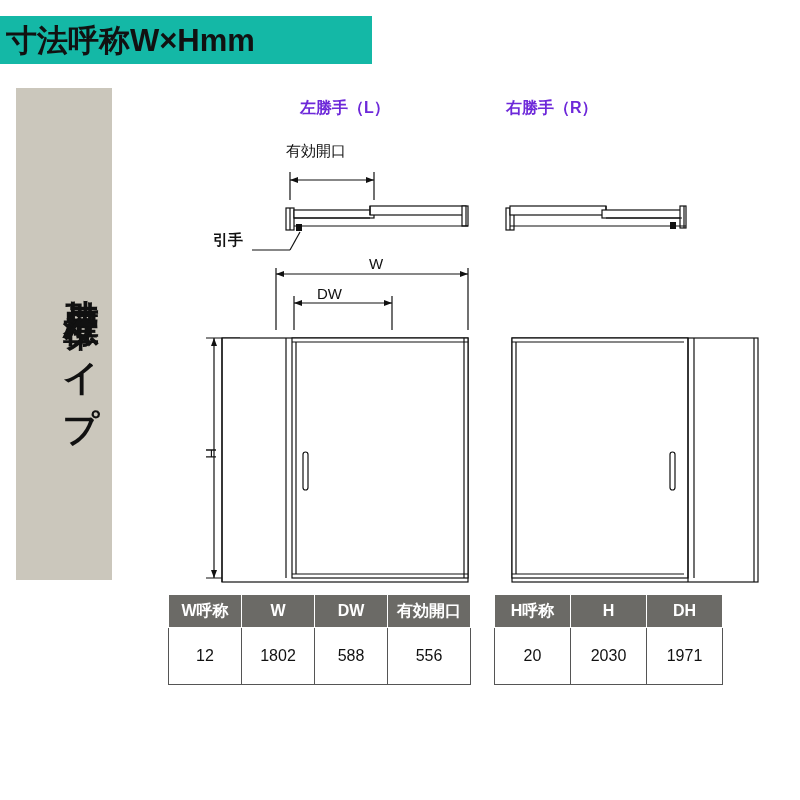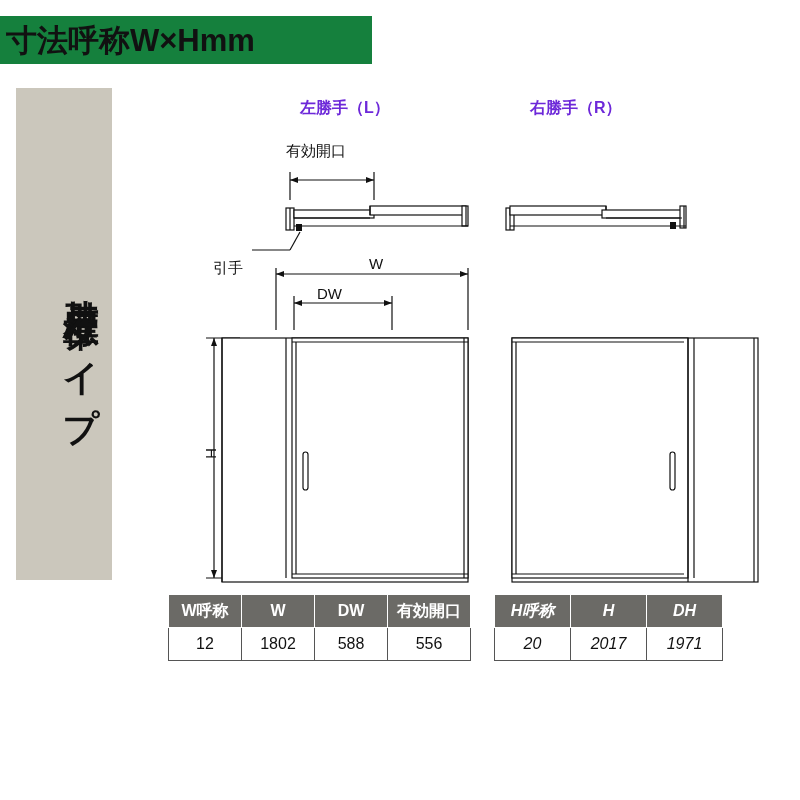--- a/index.html
+++ b/index.html
@@ -20,21 +20,21 @@
     height: 800px;
   }
 
   
   .title-band {
     position: absolute;
     left: 0;
     top: 16px;
     width: 372px;
     height: 48px;
-    background: #15803d;
+    background: #14b8a6;
     display: flex;
     align-items: center;
   }
   .title-band .title-text {
     font-size: 31px;
     font-weight: bold;
     color: #111111;
     letter-spacing: 0px;
     padding-left: 6px;
     line-height: 1;
@@ -105,47 +105,47 @@
     background: #6b6a66;
     color: #ffffff;
     font-weight: bold;
     border: 1px solid #ffffff;
     text-align: center;
     padding: 3px 0;
   }
   table.spec td {
     border: 1px solid #555555;
     text-align: center;
-    padding: 3px 0;
+    padding: 15px 0;
     background: #ffffff;
   }
   table#w-table { left: 168px; top: 594px; }
   table#w-table th, table#w-table td { width: 72px; height: 26px; }
   table#w-table th:nth-child(4), table#w-table td:nth-child(4) { width: 82px; }
 
-  table#h-table { left: 494px; top: 594px; font-style: italic; }
+  table#h-table { left: 494px; top: 594px; }
   table#h-table th, table#h-table td { width: 75px; height: 26px; }
 </style>
 </head>
 <body>
 
 <div class="root">
 
   <div class="title-band">
     <span class="title-text">寸法呼称W×Hmm</span>
   </div>
 
   <div class="side-band"></div>
   <div class="side-label">片引戸標準タイプ</div>
 
   <div class="hdr" style="left:300px; top:98px;">左勝手（L）</div>
-  <div class="hdr" style="left:530px; top:98px;">右勝手（R）</div>
+  <div class="hdr" style="left:506px; top:98px;">右勝手（R）</div>
 
   <div class="lbl" style="left:286px; top:142px;">有効開口</div>
-  <div class="lbl" style="left:213px; top:259px;">引手</div>
+  <div class="lbl" style="left:213px; top:231px;font-weight:bold;">引手</div>
   <div class="lbl" style="left:369px; top:255px;">W</div>
   <div class="lbl" style="left:317px; top:285px;">DW</div>
   <div class="lbl-v" style="left:203px; top:448px;">H</div>
   <div class="lbl-v" style="left:234px; top:438px;">DH</div>
 
   <svg class="diagram" viewBox="0 0 800 800">
     <g stroke="#111111" fill="none" stroke-width="1.2">
 
       <line x1="290" y1="172" x2="290" y2="200"></line>
       <line x1="374" y1="172" x2="374" y2="200"></line>
@@ -256,19 +256,19 @@
     <thead>
       <tr>
         <th>H呼称</th>
         <th>H</th>
         <th>DH</th>
       </tr>
     </thead>
     <tbody>
       <tr>
         <td>20</td>
-        <td>2017</td>
+        <td>2030</td>
         <td>1971</td>
       </tr>
     </tbody>
   </table>
 
 </div>
 
 </body></html>

